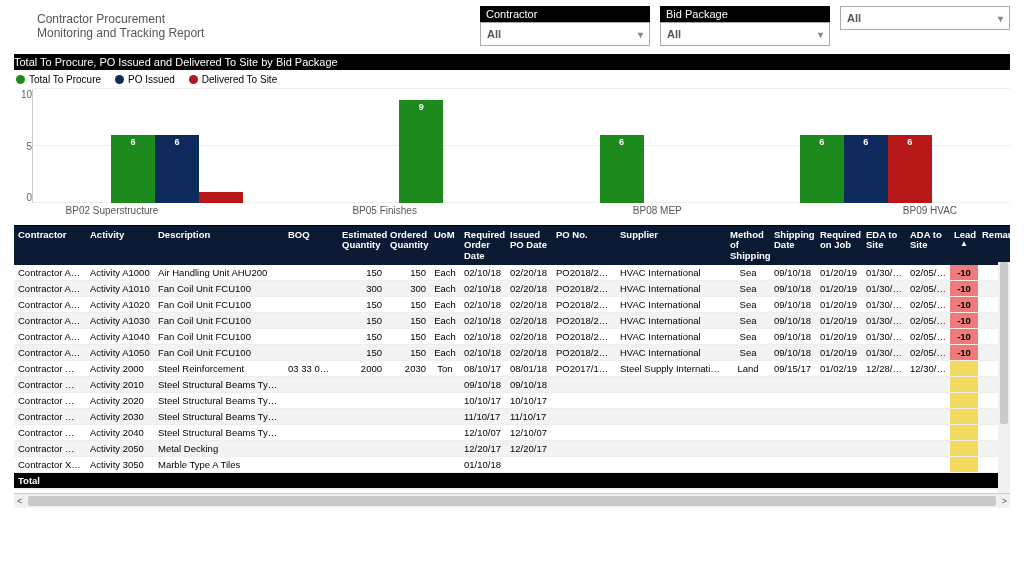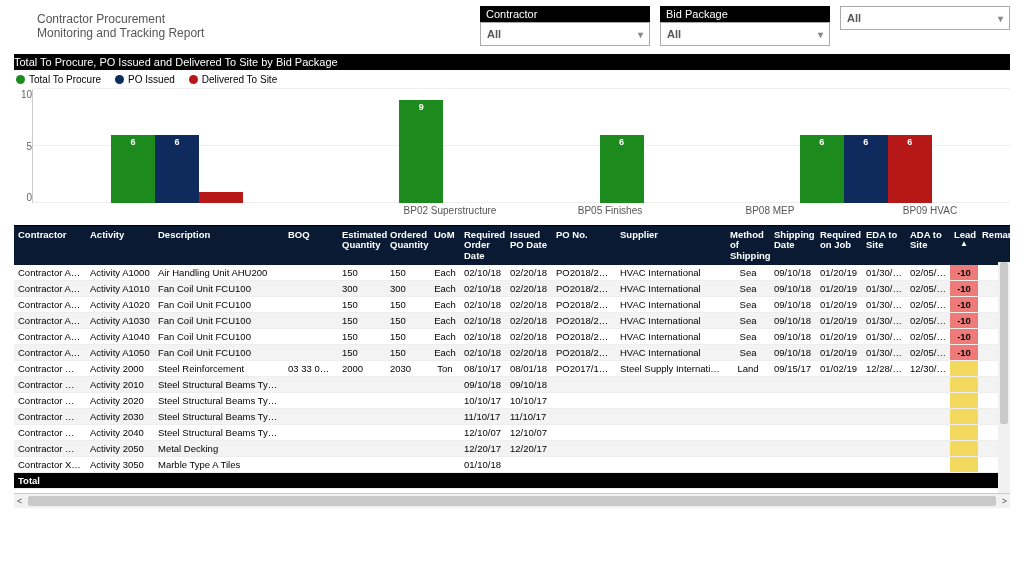--- a/index.html
+++ b/index.html
@@ -144,21 +144,21 @@
     position: absolute;
     top: 2px;
     width: 100%;
     text-align: center;
     color: #fff;
     font-size: 9px;
     font-weight: 600;
   }
   .x-labels {
     display: flex;
-    justify-content: flex-end;
+    justify-content: space-between;
     font-size: 10px;
     color: #555;
     padding-top: 2px;
   }
   .x-labels span { width: 160px; text-align: center; }
   
   .table-wrap {
     margin: 6px 14px 0 14px;
     height: 282px;
     overflow: hidden;
@@ -182,21 +182,21 @@
   }
   tbody td {
     padding: 2px 4px;
     white-space: nowrap;
     overflow: hidden;
     text-overflow: ellipsis;
     border-bottom: 1px solid #eee;
   }
   tbody tr:nth-child(odd) td { background: #fff; }
   tbody tr:nth-child(even) td { background: #f3f3f3; }
-  .num { text-align: left; }
+  .num { text-align: right; }
   .ctr { text-align: center; }
   .lead-neg {
     background: #ef7a7a !important;
     color: #000;
     text-align: center;
     font-weight: 700;
   }
   .lead-warn {
     background: #f3da5f !important;
   }

